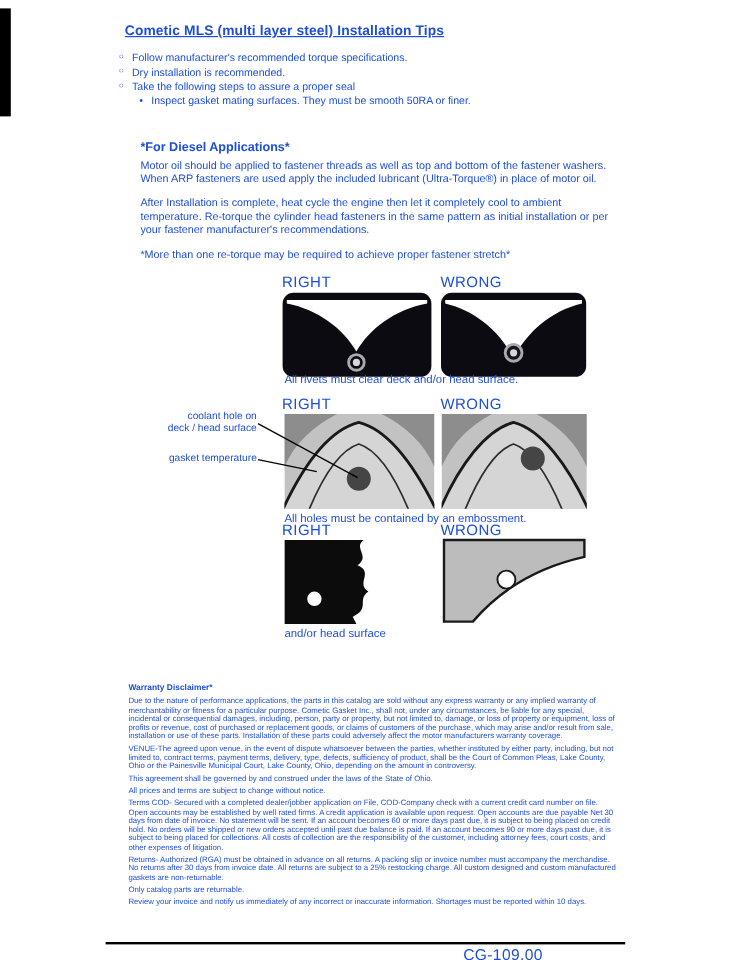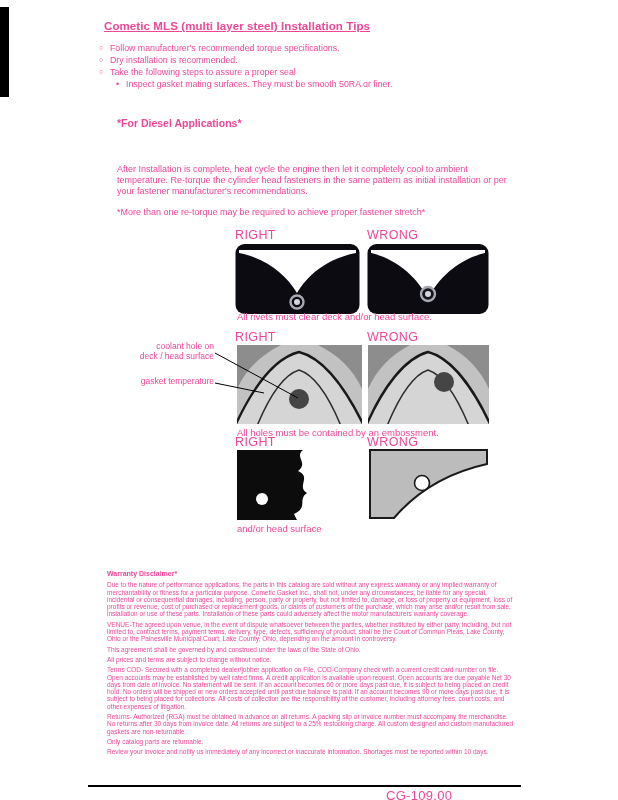--- a/index.html
+++ b/index.html
@@ -1,19 +1,19 @@
 <!DOCTYPE html>
 <html><head>
 <meta charset="utf-8">
 <style>
   * { margin:0; padding:0; box-sizing:border-box; }
   html,body { background:#ffffff; }
   .page {
     position:relative; width:618px; height:800px; background:#ffffff;
-    font-family:"Liberation Sans", sans-serif; color:#ec4899; overflow:hidden;padding-left:29px;
+    font-family:"Liberation Sans", sans-serif; color:#1d4ed8; overflow:hidden;padding-left:29px;
   }
   .black-bar { position:absolute; left:0; top:7px; width:9px; height:90px; background:#000; }
   .bottom-line { position:absolute; left:88px; top:785px; width:433px; height:2px; background:#000; }
 
   .title {
     position:absolute; left:104px; top:20px; font-size:11.5px; font-weight:bold;
     text-decoration:underline; letter-spacing:.1px;
   }
 
   .tips { position:absolute; left:99px; top:42px; font-size:8.8px; line-height:12px; }
@@ -73,20 +73,21 @@
   <div class="tips">
     <div class="tip"><span>Follow manufacturer's recommended torque specifications.</span></div>
     <div class="tip"><span>Dry installation is recommended.</span></div>
     <div class="tip"><span>Take the following steps to assure a proper seal</span></div>
     <div class="subtips">
       <div class="subtip"><span>Inspect gasket mating surfaces.  They must be smooth 50RA or finer.</span></div>
     </div>
   </div>
 
   <h2 class="diesel-heading">*For Diesel Applications*</h2>
+  <p class="diesel-p1">Motor oil should be applied to fastener threads as well as top and bottom of the fastener washers. When ARP fasteners are used apply the included lubricant (Ultra-Torque®) in place of motor oil.</p>
   <p class="diesel-p2">After Installation is complete, heat cycle the engine then let it completely cool to ambient temperature. Re-torque the cylinder head fasteners in the same pattern as initial installation or per your fastener manufacturer's recommendations.</p>
   <p class="diesel-note">*More than one re-torque may be required to achieve proper fastener stretch*</p>
 
   <div class="dlabel lbl-r1">RIGHT</div>
   <div class="dlabel lbl-w1">WRONG</div>
   <svg class="tile img-r1" width="125" height="72" viewBox="0 0 125 72">
     <rect x="0.5" y="1" width="124" height="70" rx="9" fill="#0b0b11"></rect>
     <path d="M4,7 L121,7 L121,10 C 94,15 73,31 62,50 C 51,31 30,15 4,10 Z" fill="#ffffff"></path>
     <circle cx="62" cy="59" r="6.5" fill="none" stroke="#a9a9b2" stroke-width="2.4"></circle>
     <circle cx="62" cy="59" r="3" fill="#d6d6dc"></circle>

